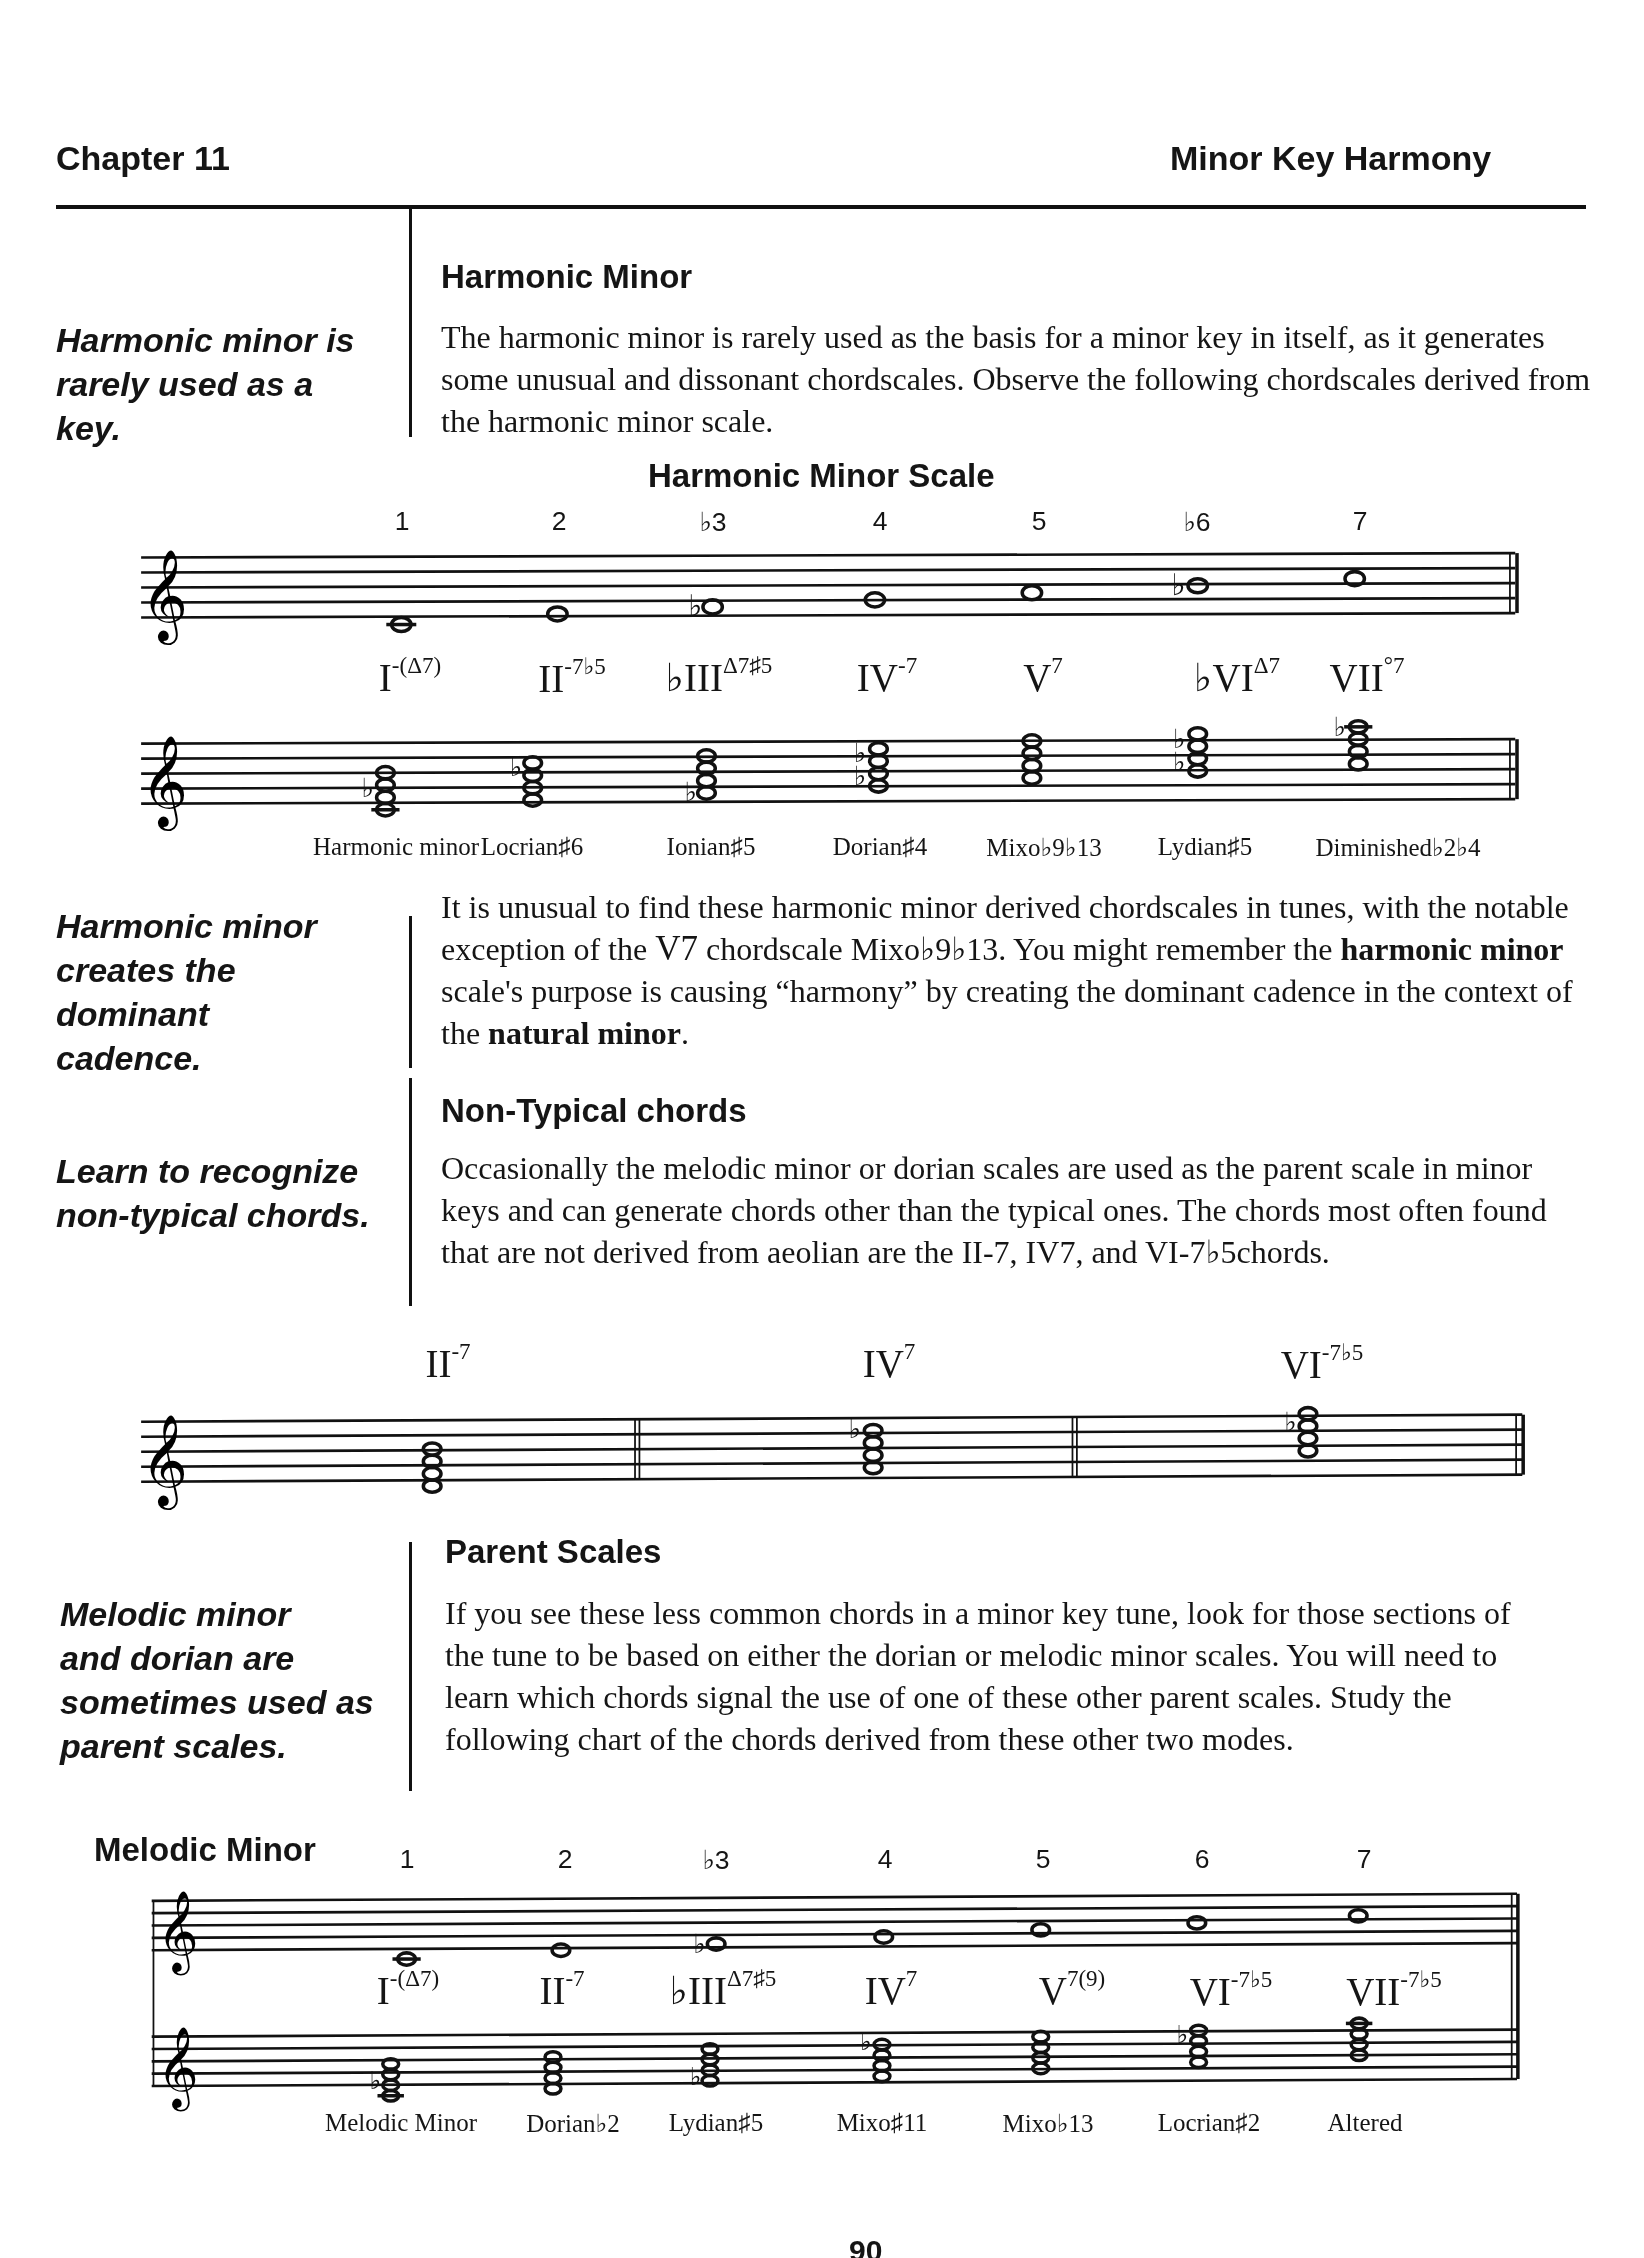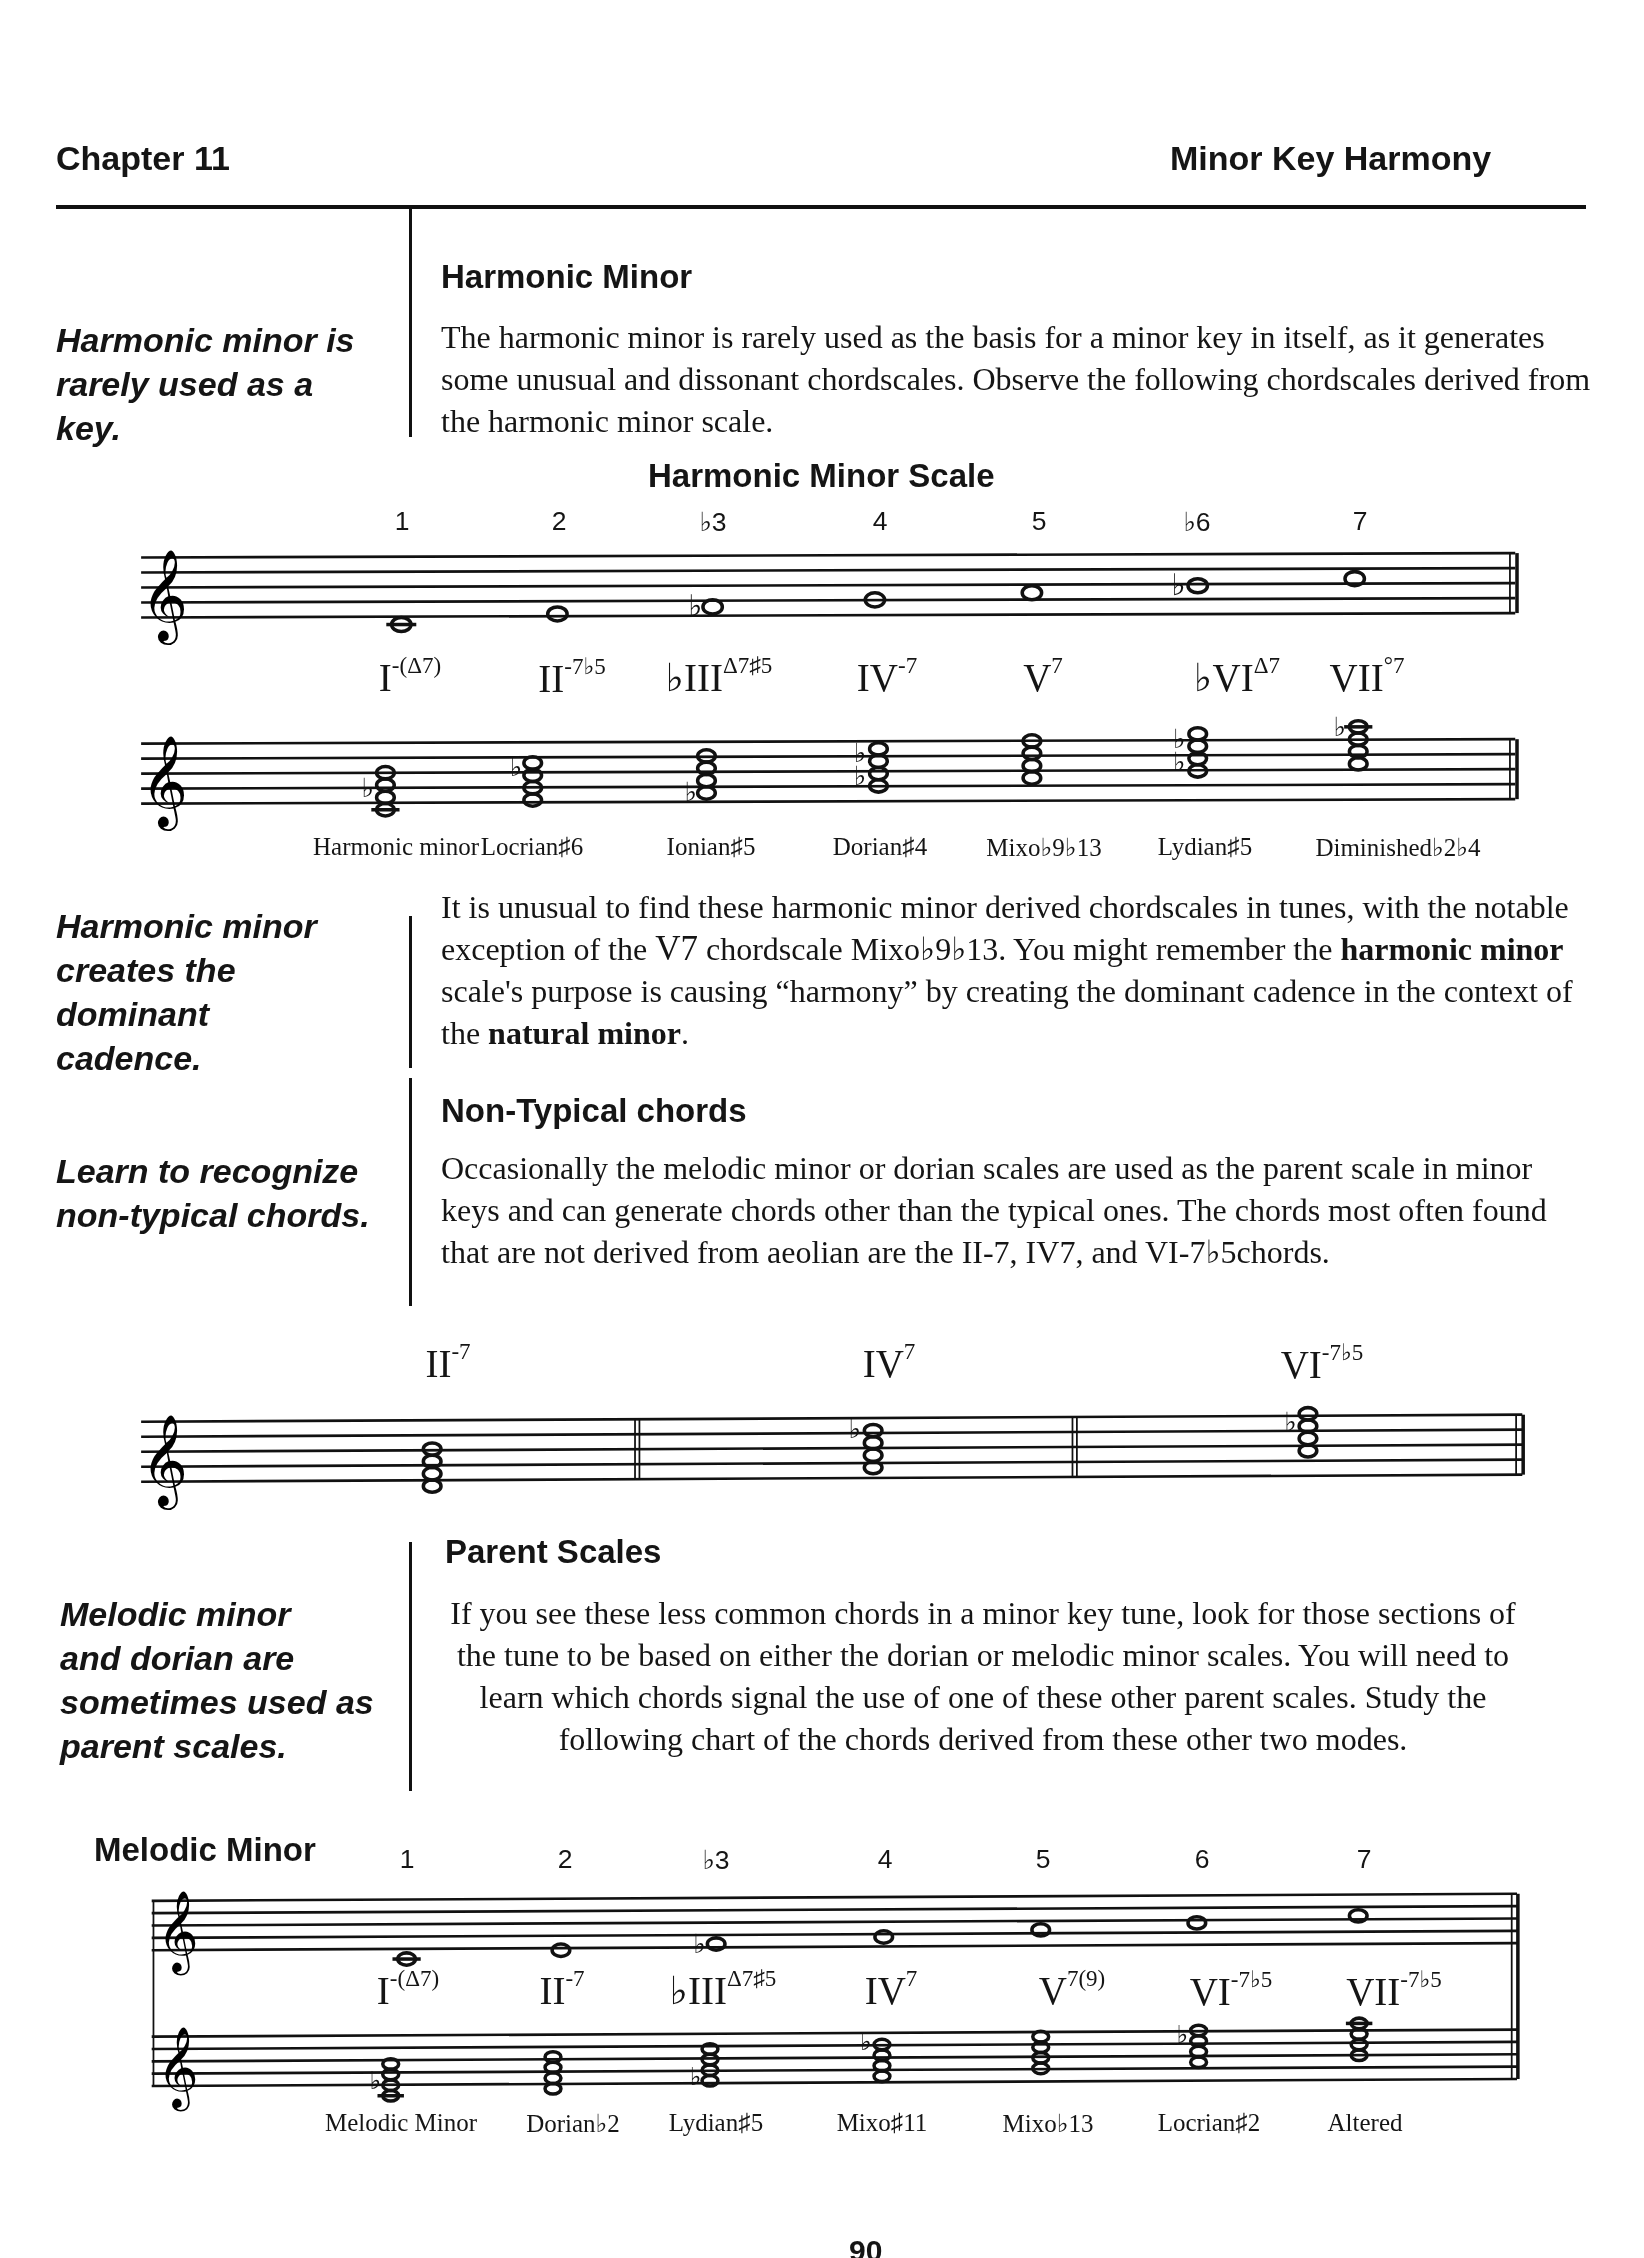--- a/index.html
+++ b/index.html
@@ -240,21 +240,21 @@
   </div>
 
 <div class="vrule" style="top:1542px; height:249px;"></div>
 <div class="section-title sans" style="left:445px; top:1533px;">Parent Scales</div>
 <div class="sidenote sans" style="top:1592px; left:60px;">
   <div>Melodic minor</div>
   <div>and dorian are</div>
   <div>sometimes used as</div>
   <div>parent scales.</div>
 </div>
-<div class="body-text serif" style="left:445px; top:1592px; width:1076px;text-align:center;">
+<div class="body-text serif" style="left:445px; top:1592px; width:1076px;">
   <p>If you see these less common chords in a minor key tune, look for those sections of the tune to be based on either the dorian or melodic minor scales. You will need to learn which chords signal the use of one of these other parent scales. Study the following chart of the chords derived from these other two modes.</p>
 </div>
 
 <div class="abs fig-title sans" style="left:94px; top:1831px;">Melodic Minor</div>
 <div id="fig3-degrees">
     <div class="abs sans deg" style="left: 407px; top: 1844px; transform: translateX(-50%);">1</div>
     <div class="abs sans deg" style="left: 565px; top: 1844px; transform: translateX(-50%);">2</div>
     <div class="abs sans deg" style="left: 716px; top: 1844px; transform: translateX(-50%);">♭3</div>
     <div class="abs sans deg" style="left: 885px; top: 1844px; transform: translateX(-50%);">4</div>
     <div class="abs sans deg" style="left: 1043px; top: 1844px; transform: translateX(-50%);">5</div>

